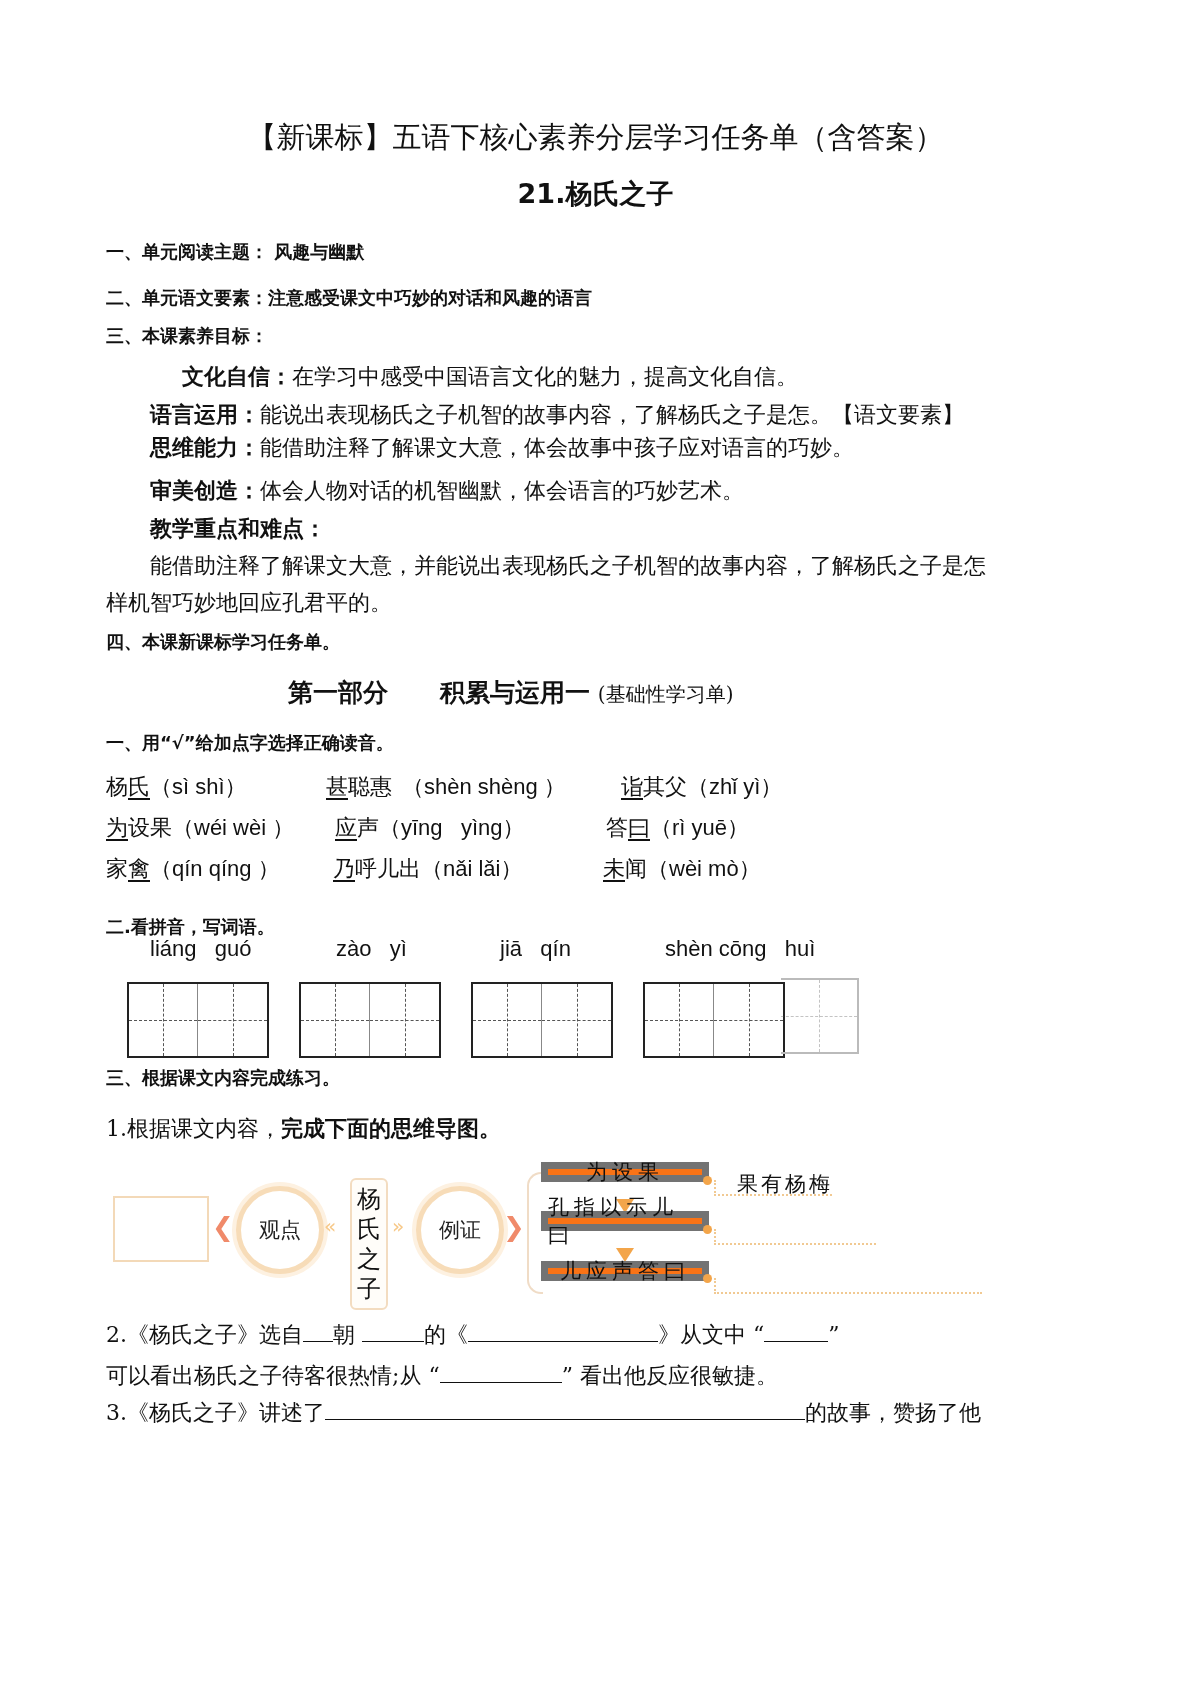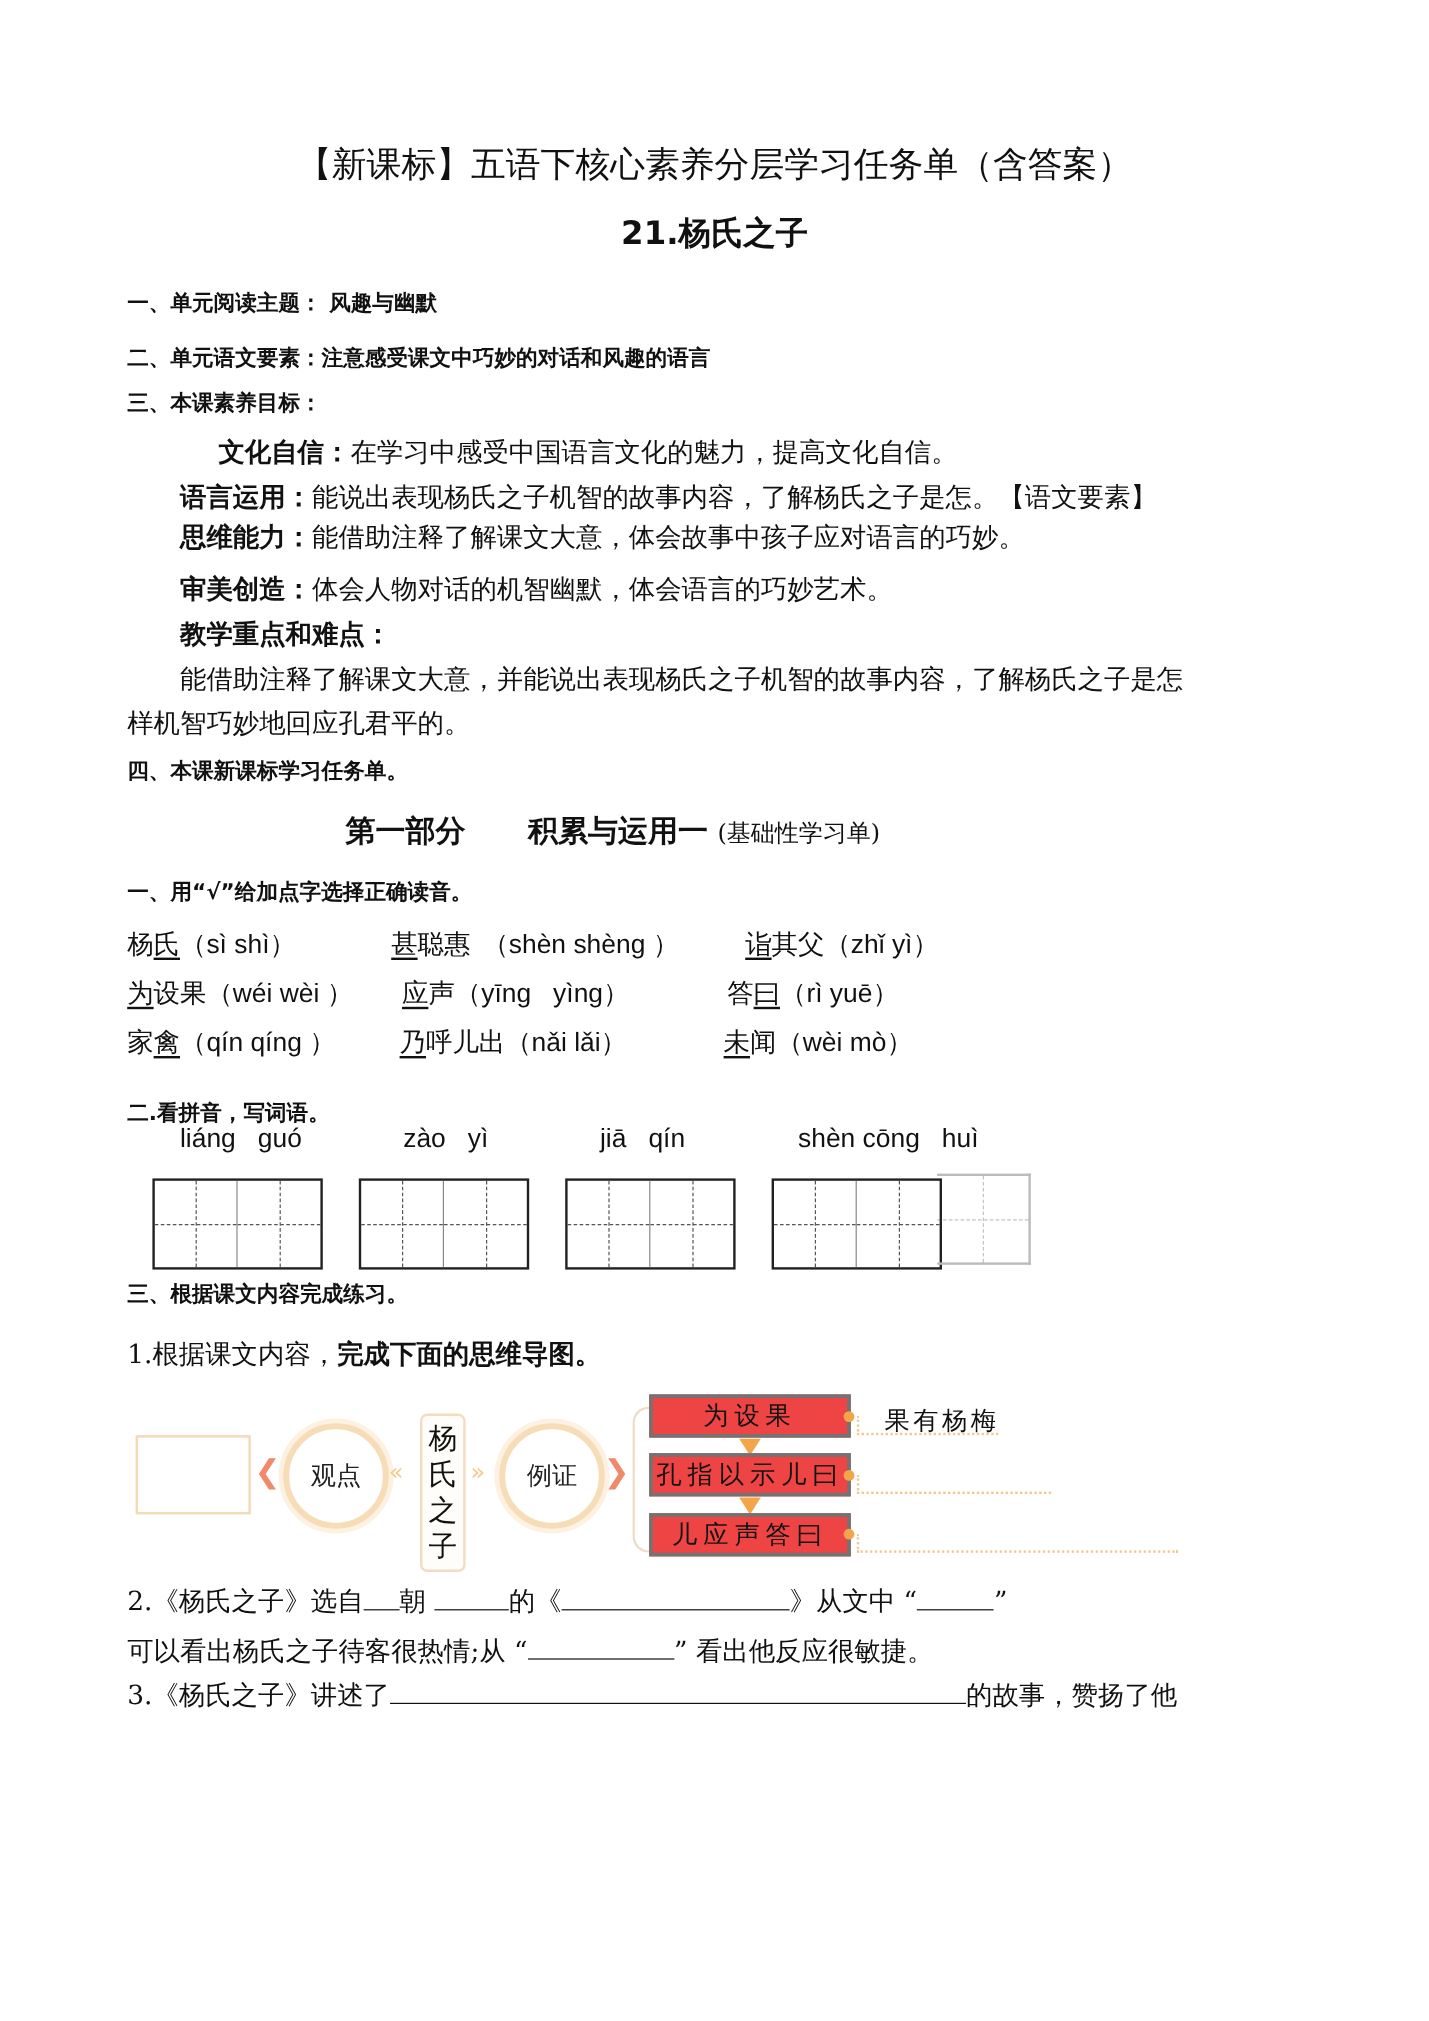--- a/index.html
+++ b/index.html
@@ -23,21 +23,21 @@
   .cell.faded { opacity:0.35; }
   
   .mm-box { position:absolute; border:2px solid #f3d9b8; background:#fff; box-sizing:border-box; }
   .circle { position:absolute; width:88px; height:88px; border-radius:50%; border:5px solid #f7dcb8;
             box-shadow:0 0 0 4px #fdf1e1; background:#fff; display:flex; align-items:center; justify-content:center;
             font-family:"DejaVu Serif",serif; font-size:21px; color:#222; box-sizing:border-box; }
   .vbox { position:absolute; border:2px solid #f3dcc0; border-radius:6px; background:#fffdf9; width:34px;
           display:flex; flex-direction:column; align-items:center; font-size:24px; line-height:30px; padding:4px 0;
           font-family:"DejaVu Sans",sans-serif; }
   .arrow { position:absolute; font-size:26px; font-family:"DejaVu Sans",sans-serif; }
-  .step { position:absolute; border:3px solid #737373; background:#ef4444; height:36px; box-sizing:border-box;
+  .step { position:absolute; border:7px solid #737373; background:#f97316; height:20px; box-sizing:border-box;
           display:flex; align-items:center; justify-content:center; font-size:21px; letter-spacing:5px;
           font-family:"DejaVu Serif",serif; }
   .dot { position:absolute; width:9px; height:9px; border-radius:50%; background:#f3a54a; }
   .dotline { position:absolute; border-bottom:2px dotted #f1c992; }
   .dotv { position:absolute; border-left:2px dotted #f1c992; }
   .tri { position:absolute; width:0; height:0; border-left:9px solid transparent; border-right:9px solid transparent; border-top:14px solid #f3a54a; }
 </style>
 </head>
 <body>
 

